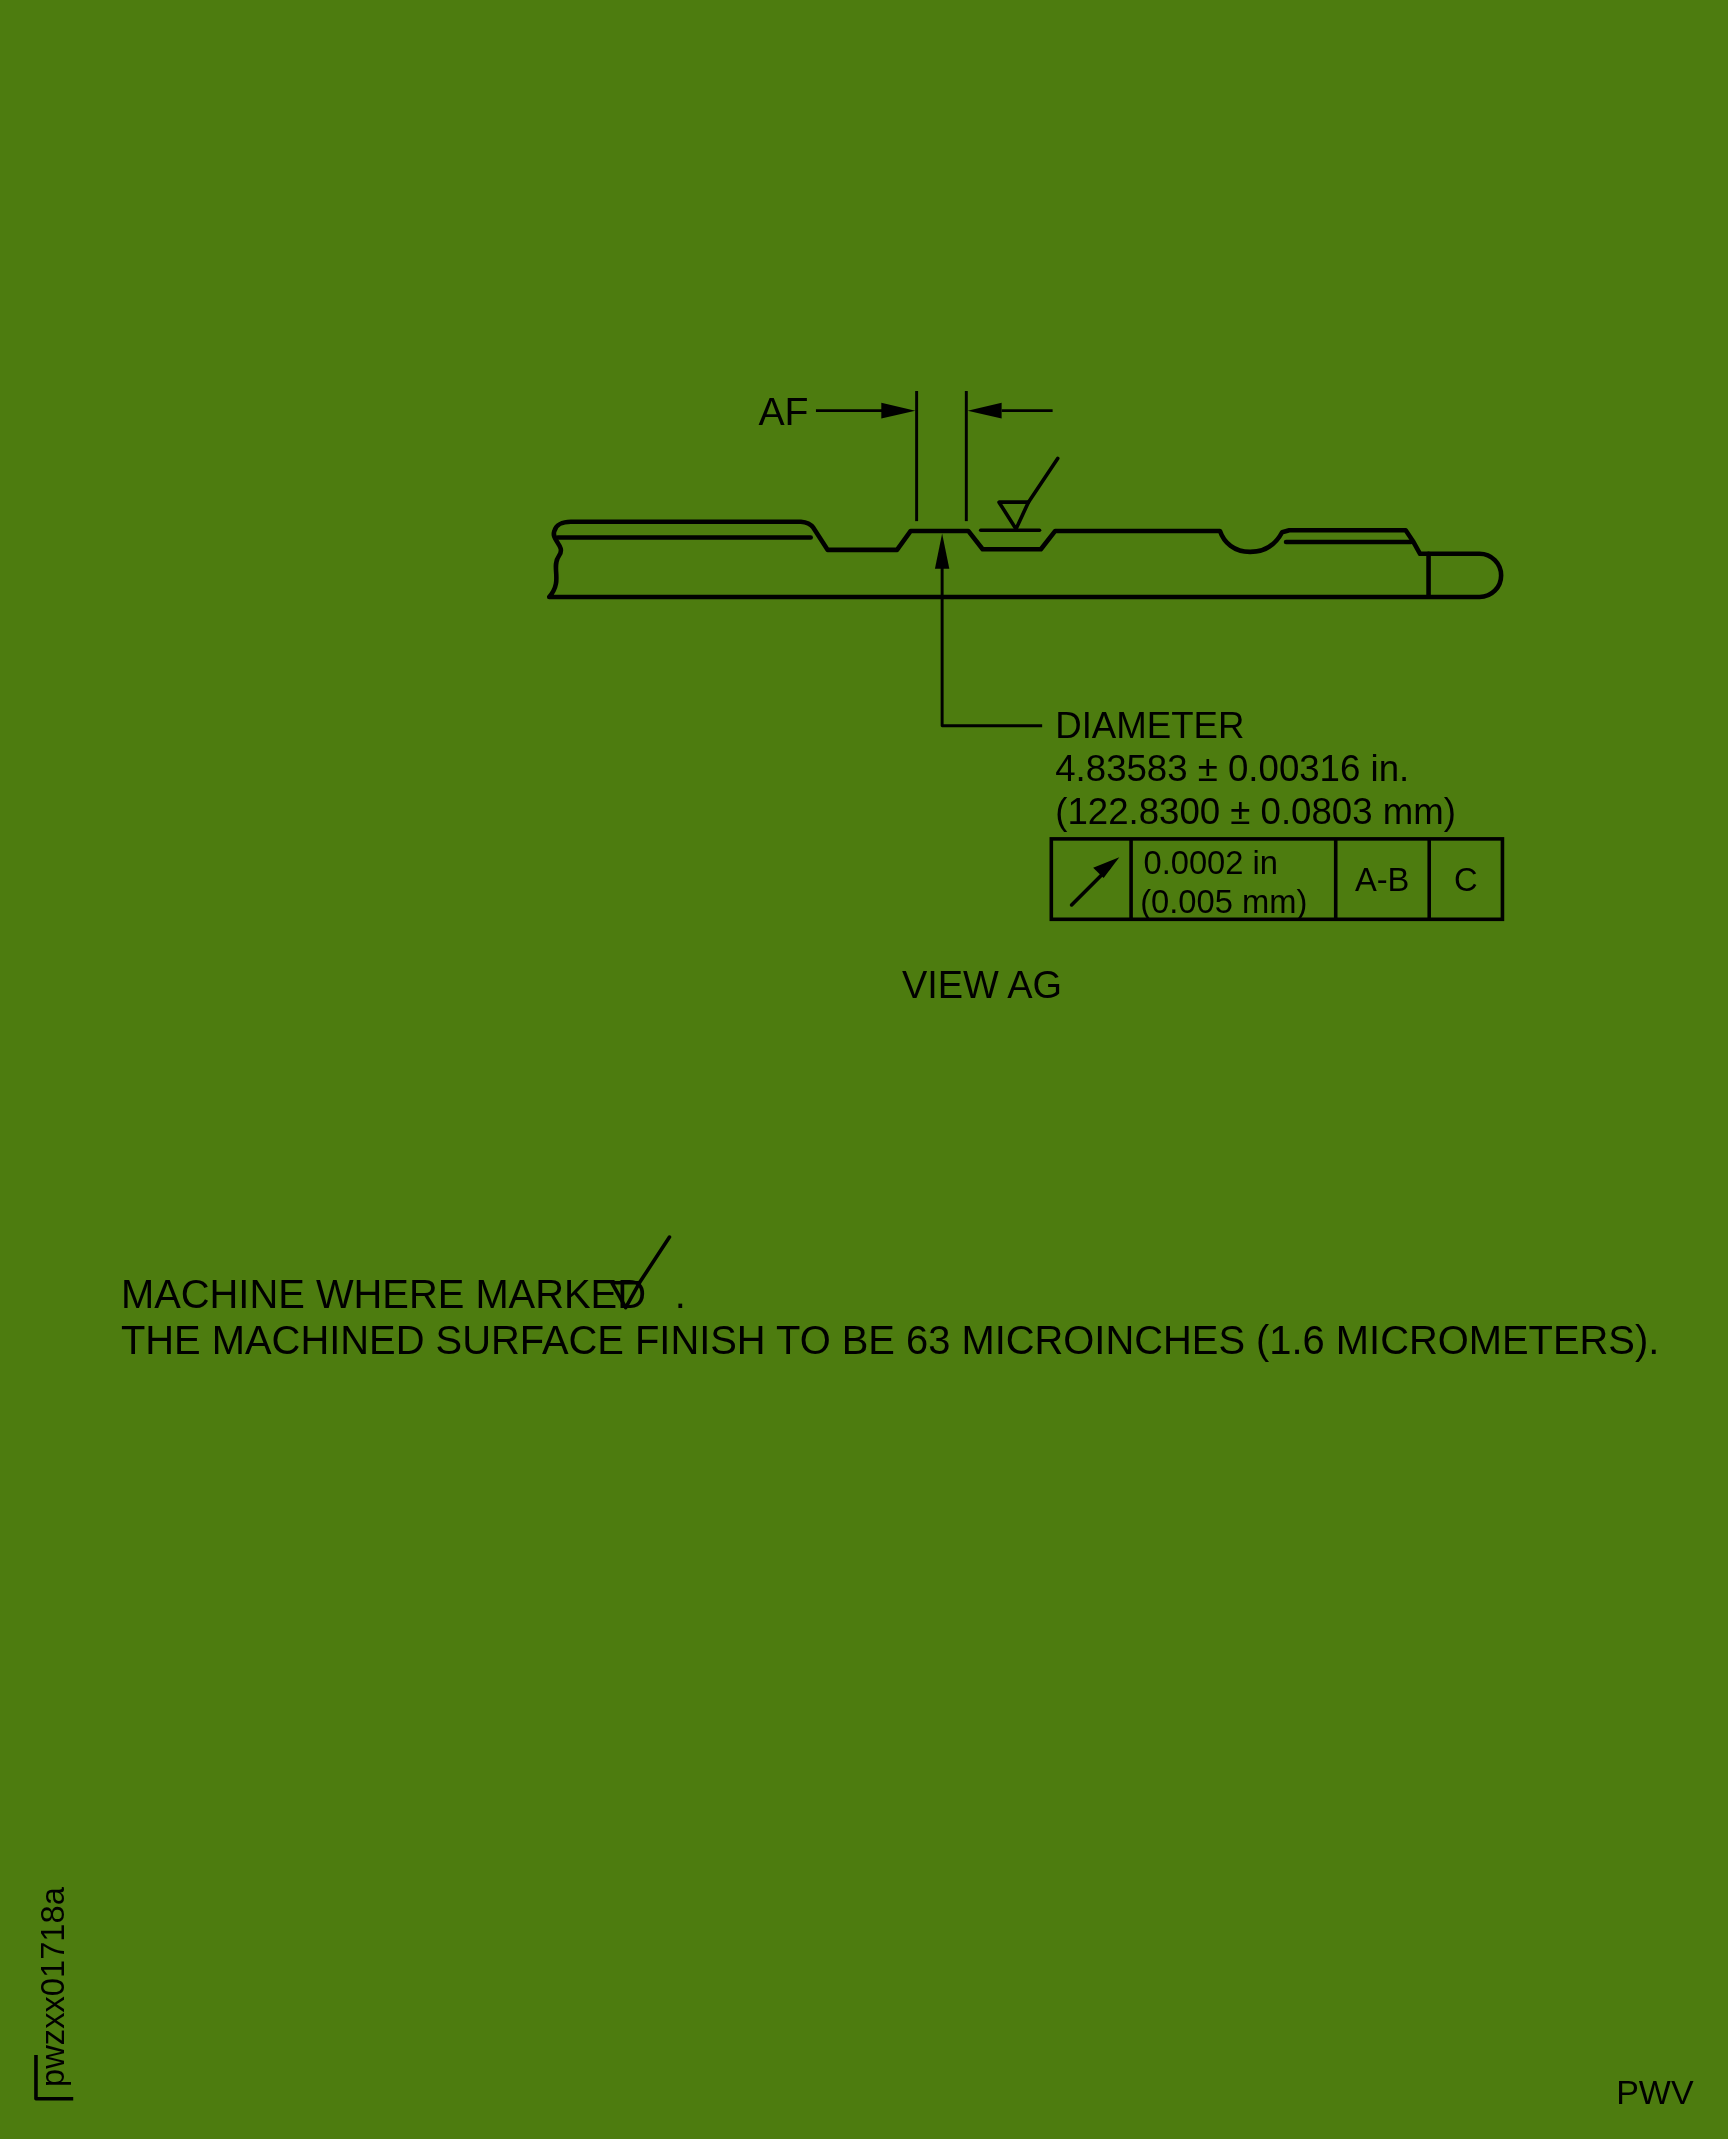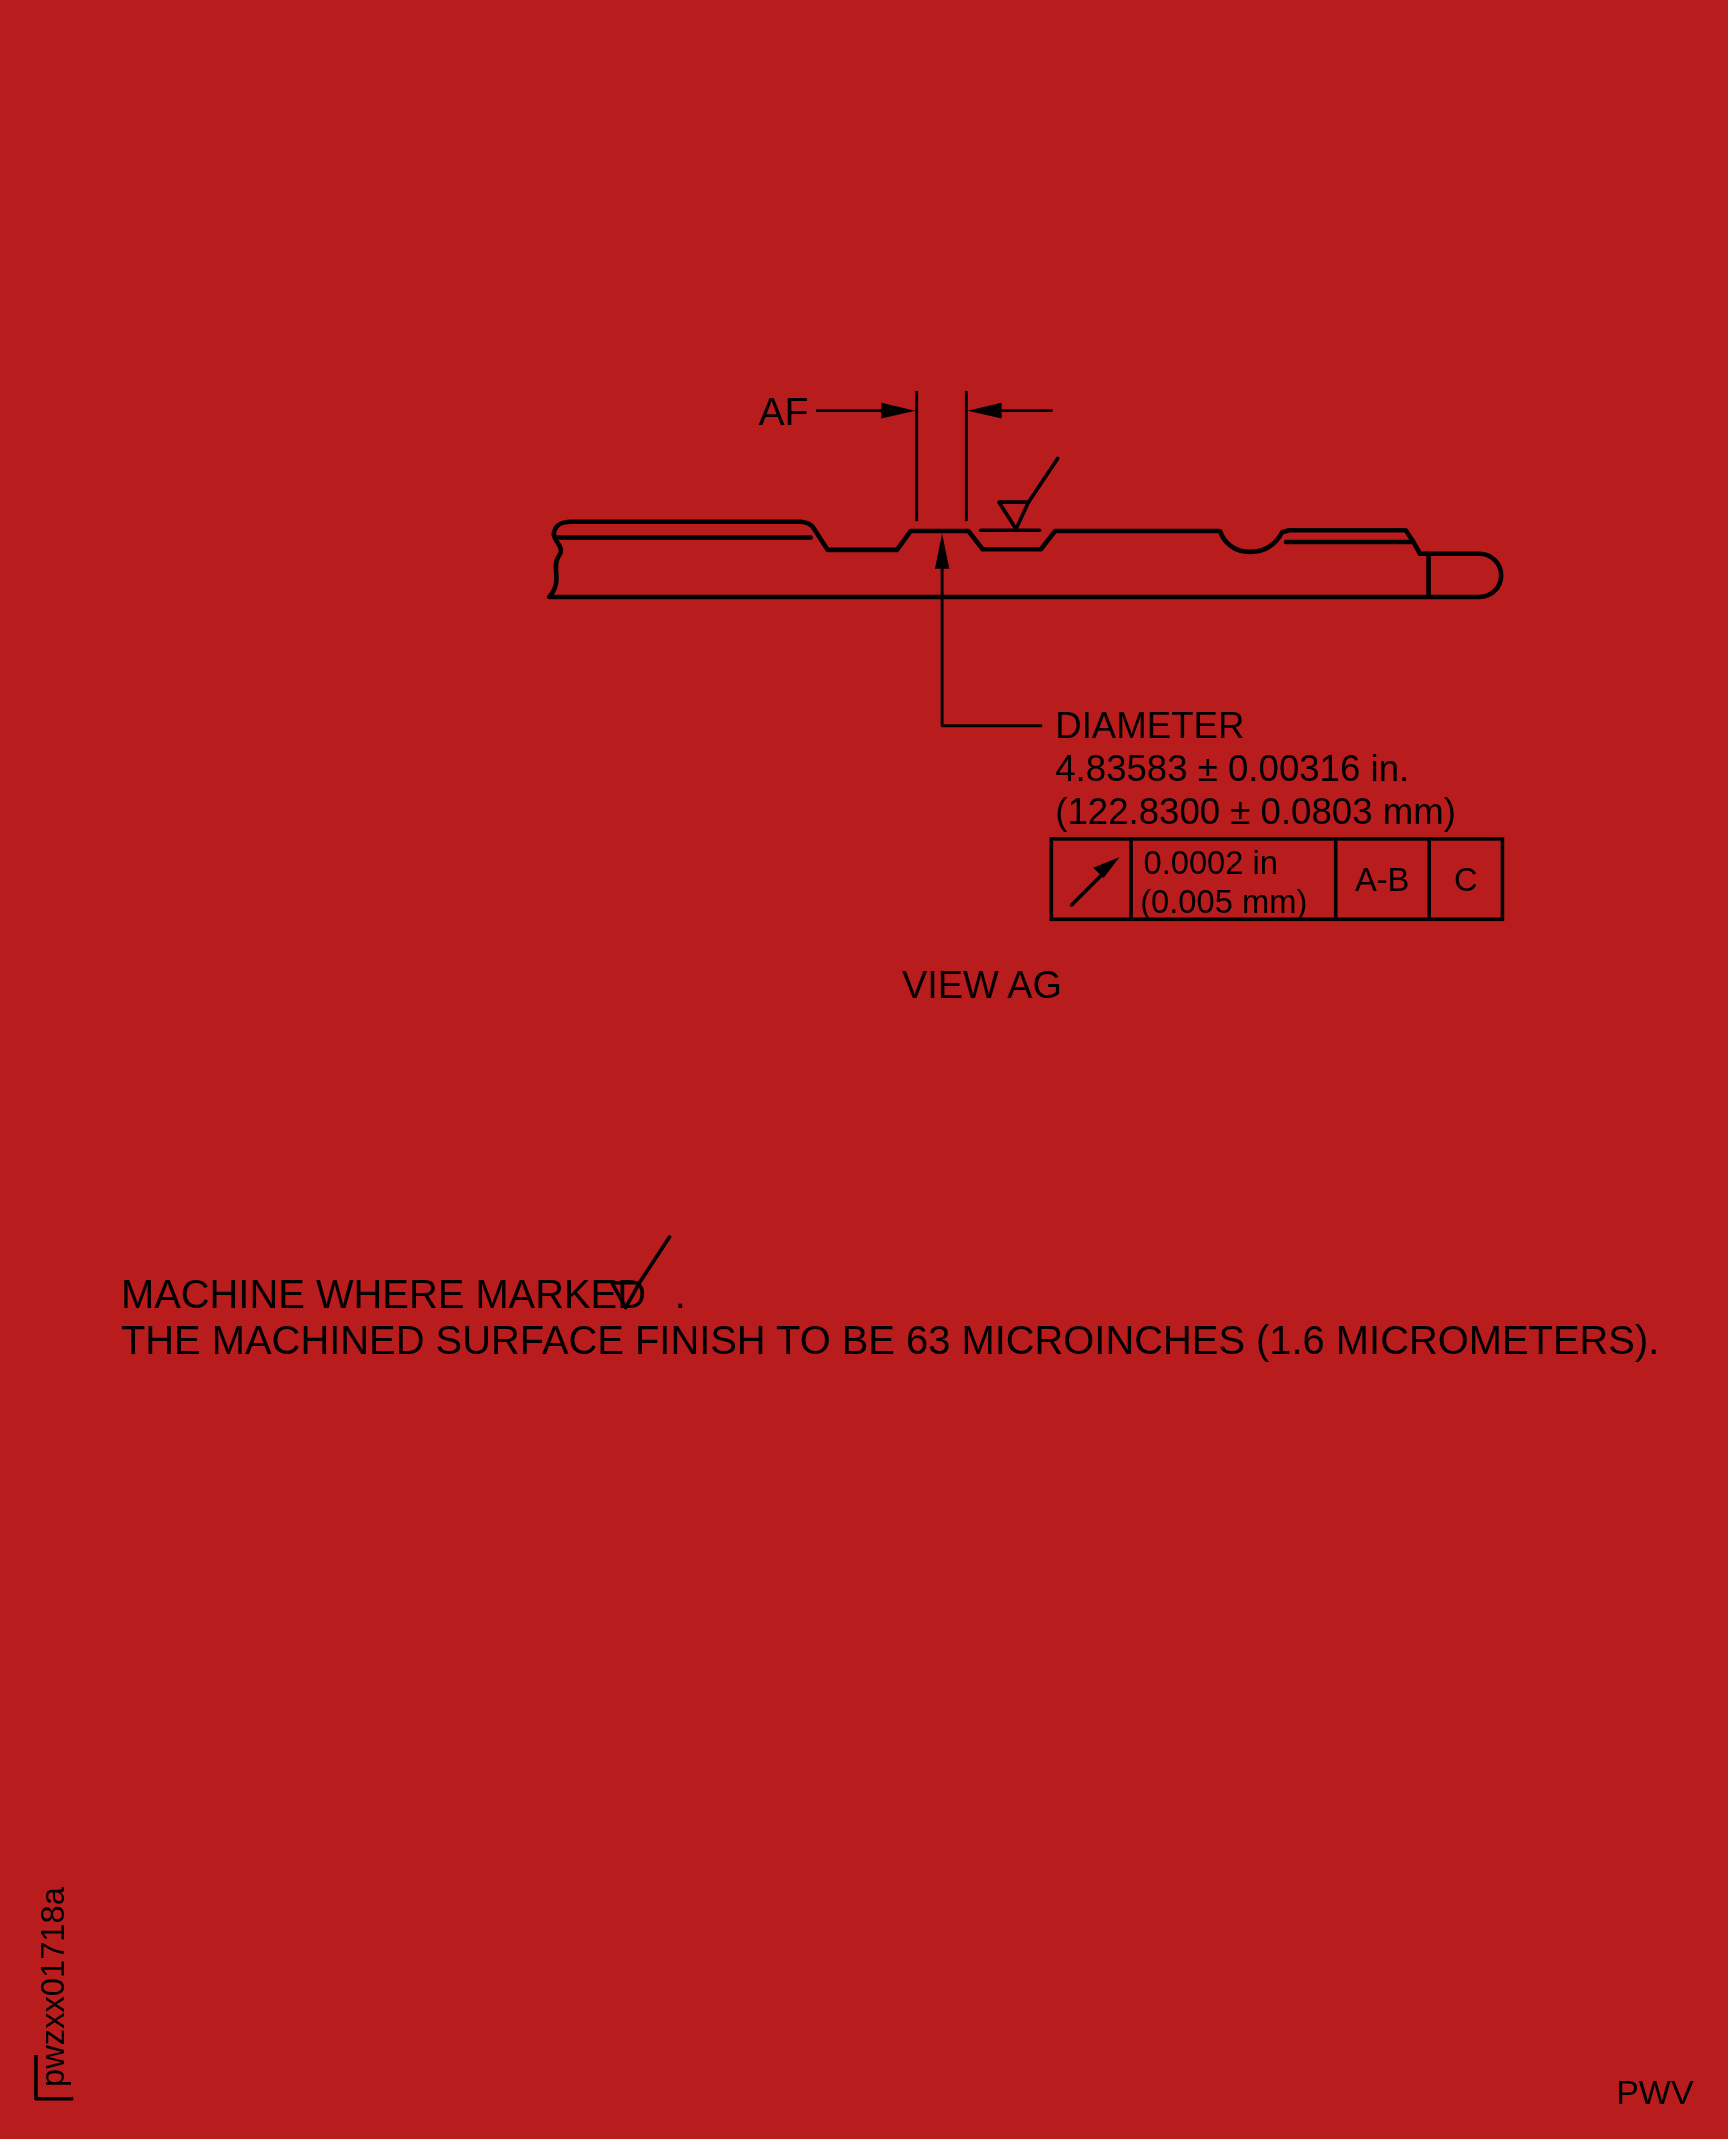--- a/index.html
+++ b/index.html
@@ -1,16 +1,16 @@
 <!DOCTYPE html>
 <html style="font-size:10.5px"><head>
 <meta charset="utf-8">
 <style>
   html,body{margin:0;padding:0;background:#ffffff;}
-  .page{position:relative;width:1728px;height:2140px;background:#b91c1c;overflow:hidden;}
+  .page{position:relative;width:1728px;height:2140px;background:#4d7c0f;overflow:hidden;}
   svg{display:block;}
   text{font-family:"Liberation Sans","DejaVu Sans",sans-serif;fill:#000;}
   .t-dim{font-size:60px;}
   .t-note{font-size:61px;}
   .t-block{font-size:56px;}
   .t-fcf{font-size:50px;}
   .t-view{font-size:58px;}
   .t-foot{font-size:52px;}
   .t-fig{font-size:50px;}
   .ln{stroke:#000;fill:none;}

